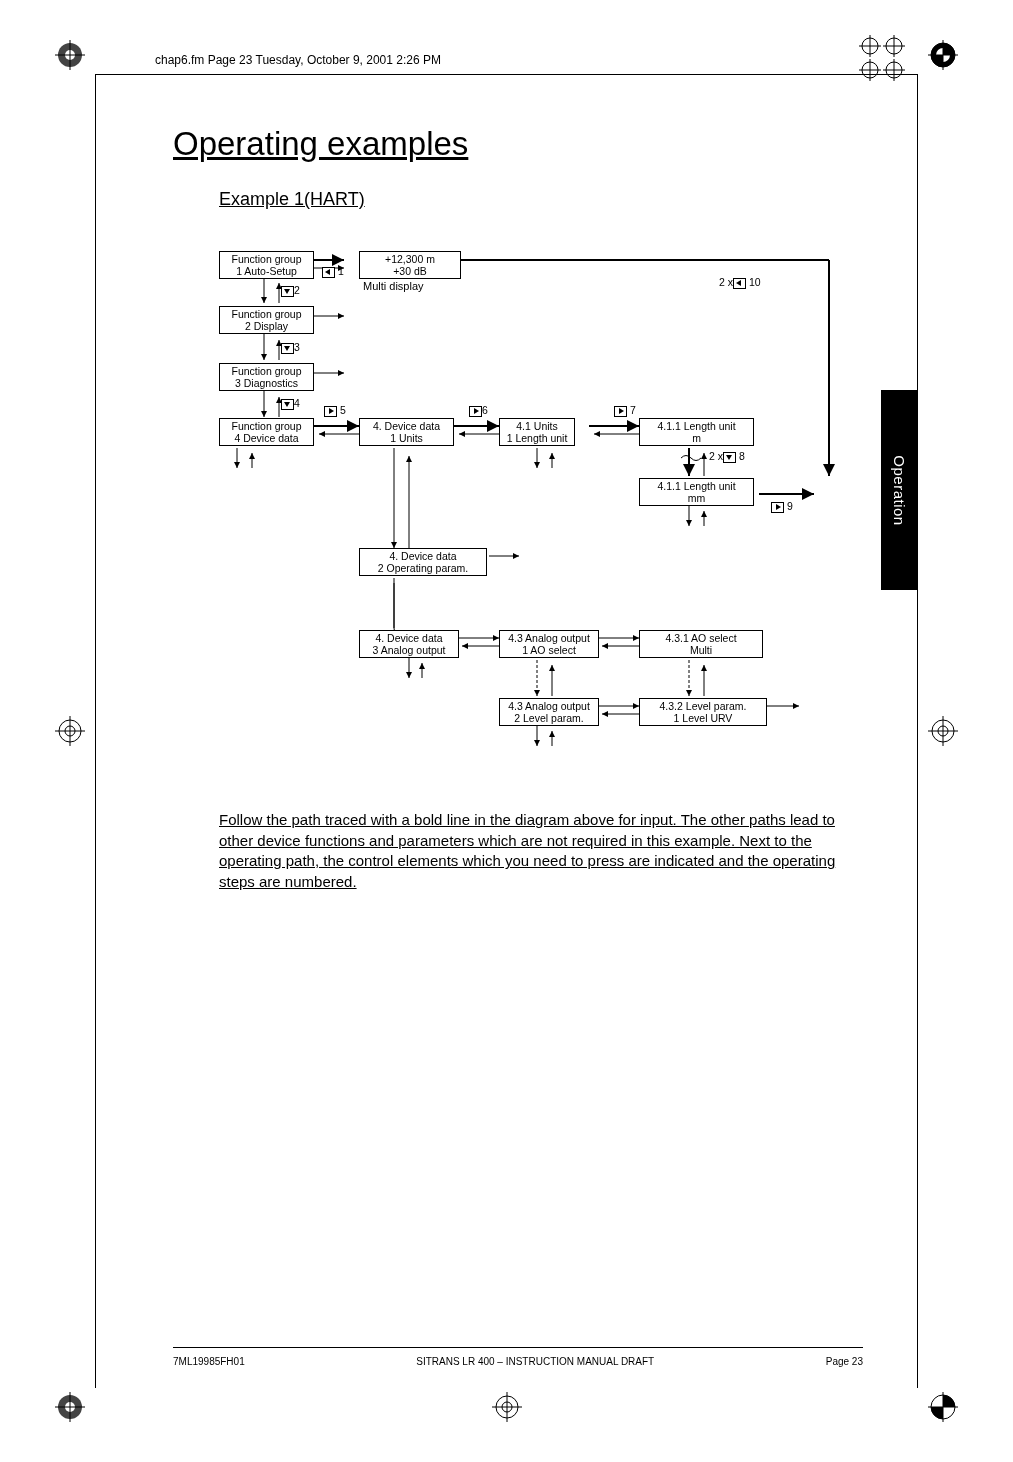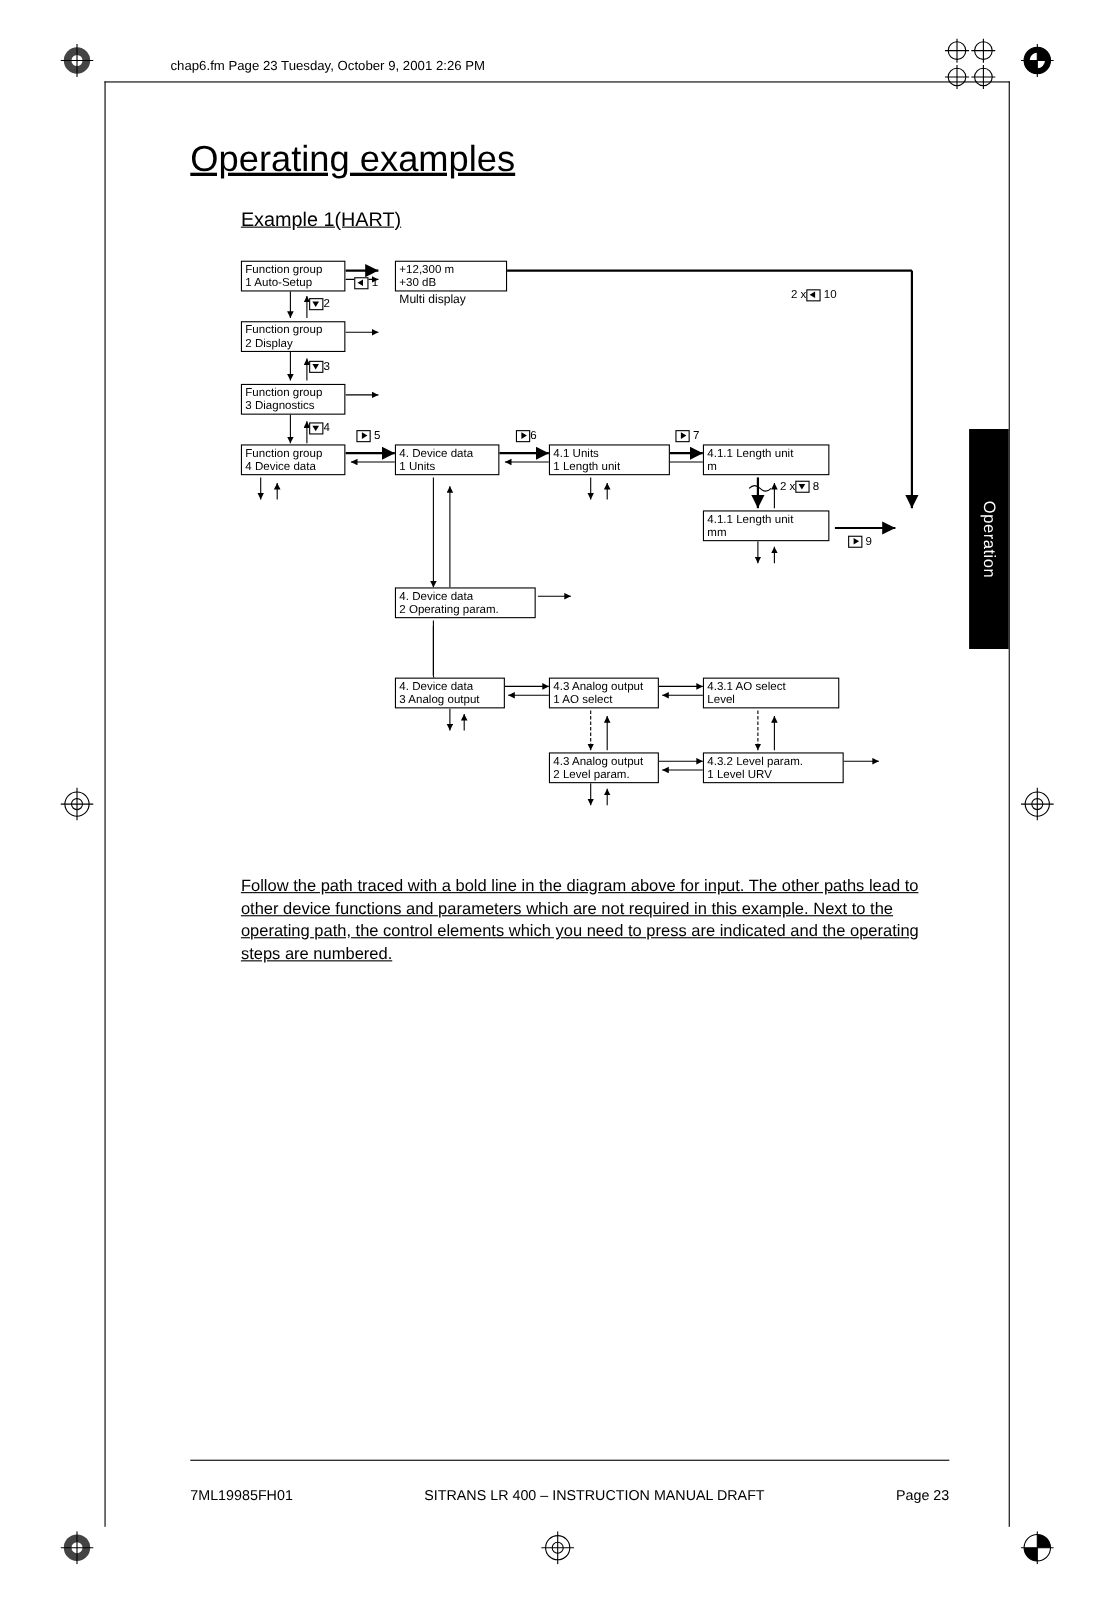--- a/index.html
+++ b/index.html
@@ -76,24 +76,25 @@
     }
     p.body {
       font-size: 15px;
       line-height: 1.38;
       margin-left: 46px;
       margin-bottom: 10px;
     }
     .diagram {
       position: relative;
       margin-left: 46px;
-      margin-top: 24px;
+      margin-top: 38px;
       margin-bottom: 22px;
       width: 640px;
       height: 540px;
+      text-align: center;
     }
     .box {
       position: absolute;
       border: 1px solid #000;
       font-size: 10.5px;
       line-height: 1.15;
       padding: 1px 3px;
       background: #fff;
       white-space: nowrap;
     }
@@ -121,22 +122,22 @@
       content:""; position:absolute; left:4px; top:1.5px;
       border-top:3.5px solid transparent; border-bottom:3.5px solid transparent;
       border-left:5px solid #000;
     }
     .diagram svg { position:absolute; top:0; left:0; width:100%; height:100%; overflow:visible; }
     .footer {
       position: absolute;
       bottom: 95px; left: 173px; right: 150px;
       display: flex; justify-content: space-between;
       border-top: 1px solid #000;
-      padding-top: 24px;
-      font-size: 13px;
+      padding-top: 8px;
+      font-size: 10px;
     }
   </style>
 </head>
 <body>
 
 <div class="page">
 
   <div class="reg-mark reg-tl">
     <svg viewBox="0 0 30 30">
         <circle cx="15" cy="15" r="12" fill="#444"></circle>
@@ -331,40 +332,40 @@
       </div>
       <div class="box" style="left:0;top:115px;width:95px">
         <span>Function group</span><br><span>3 Diagnostics</span>
       </div>
       <div class="box" style="left:0;top:170px;width:95px">
         <span>Function group</span><br><span>4 Device data</span>
       </div>
       <div class="box" style="left:140px;top:170px;width:95px">
         <span>4. Device data</span><br><span>1 Units</span>
       </div>
-      <div class="box" style="left:280px;top:170px;width:110px">
+      <div class="box" style="left:280px;top:170px;width:76px">
         <span>4.1 Units</span><br><span>1 Length unit</span>
       </div>
       <div class="box" style="left:420px;top:170px;width:115px">
         <span>4.1.1 Length unit</span><br><span>m</span>
       </div>
       <div class="box" style="left:420px;top:230px;width:115px">
         <span>4.1.1 Length unit</span><br><span>mm</span>
       </div>
       <div class="box" style="left:140px;top:300px;width:128px">
         <span>4. Device data</span><br><span>2 Operating param.</span>
       </div>
       <div class="box" style="left:140px;top:382px;width:100px">
         <span>4. Device data</span><br><span>3 Analog output</span>
       </div>
       <div class="box" style="left:280px;top:382px;width:100px">
         <span>4.3 Analog output</span><br><span>1 AO select</span>
       </div>
       <div class="box" style="left:420px;top:382px;width:124px">
-        <span>4.3.1 AO select</span><br><span>Level</span>
+        <span>4.3.1 AO select</span><br><span>Multi</span>
       </div>
       <div class="box" style="left:280px;top:450px;width:100px">
         <span>4.3 Analog output</span><br><span>2 Level param.</span>
       </div>
       <div class="box" style="left:420px;top:450px;width:128px">
         <span>4.3.2 Level param.</span><br><span>1 Level URV</span>
       </div>
 
       <div class="dlabel" style="left:144px;top:32px;font-size:11px">Multi display</div>
 

